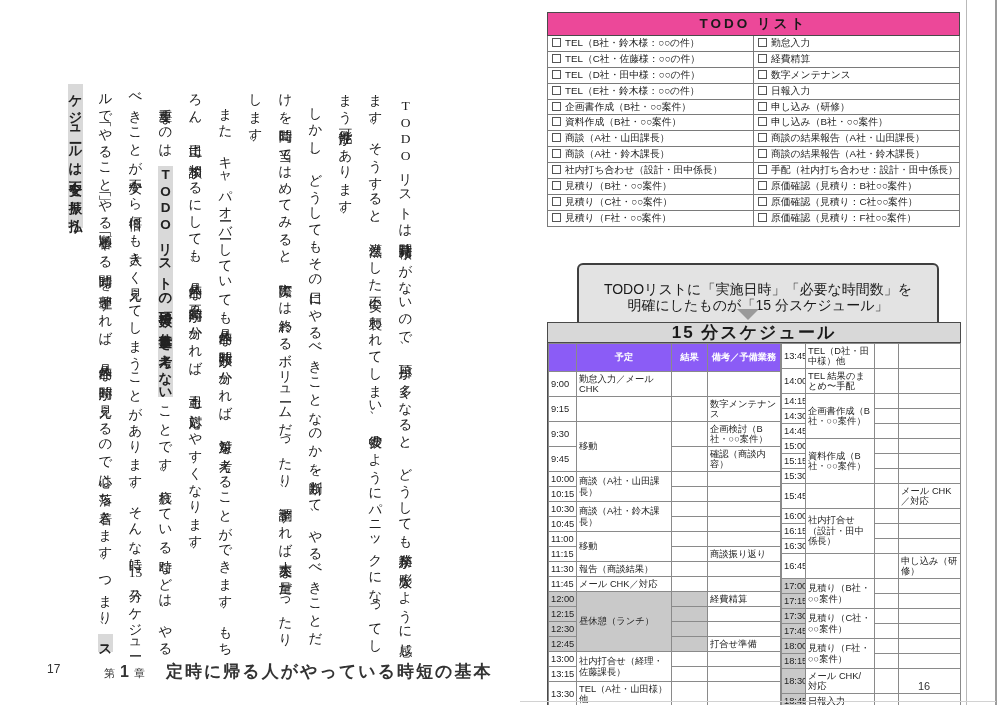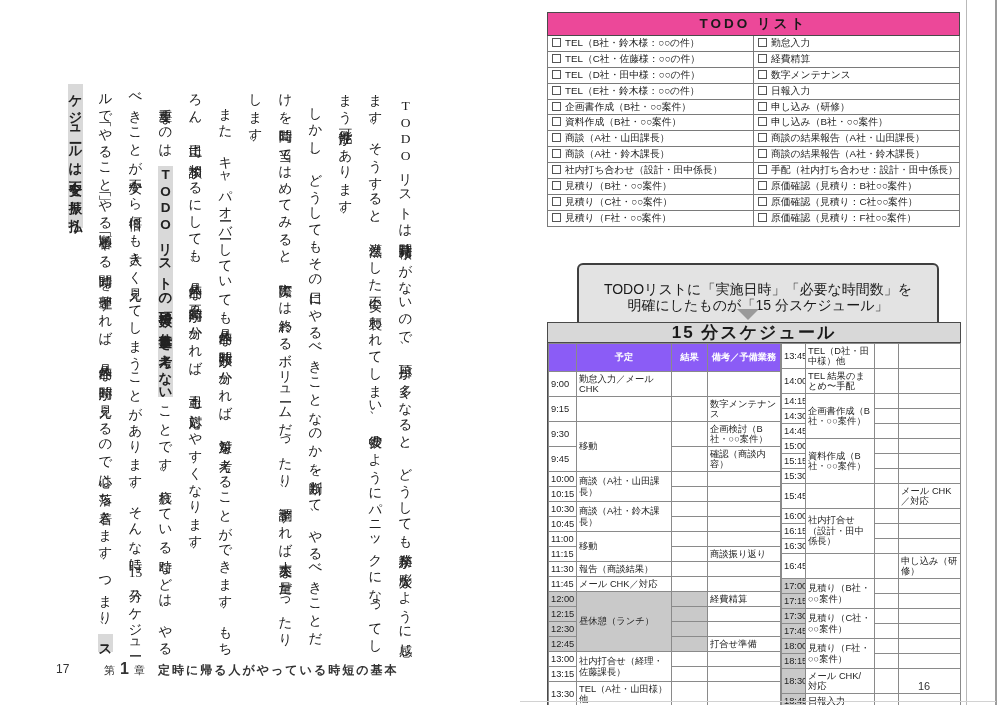--- a/index.html
+++ b/index.html
@@ -14,25 +14,25 @@
   
   #vtext{position:absolute;top:84px;left:28px;width:392px;height:572px;
          writing-mode:vertical-rl;text-orientation:upright;
          font-family:"Liberation Serif","DejaVu Serif",serif;
          font-size:13.5px;line-height:30px;letter-spacing:1.5px;color:#222;}
   #vtext p{margin:0;text-indent:1em;}
   #vtext .hl{font-family:"Liberation Sans","DejaVu Sans",sans-serif;font-weight:bold;
              background:#d9d9d9;padding:1px 0;}
   #vtext .tcy{text-combine-upright:all;}
 
-  .footer-pageno-left{position:absolute;left:56px;top:662px;font-size:12px;color:#333;}
+  .footer-pageno-left{position:absolute;left:47px;top:662px;font-size:12px;color:#333;}
   .footer-chapter{position:absolute;left:104px;top:660px;font-size:11px;color:#333;
                   display:flex;align-items:baseline;gap:5px;}
   .footer-chapter .chnum{font-size:16px;font-weight:bold;}
-  .footer-chapter .chtitle{margin-left:8px;font-size:12px;font-weight:bold;letter-spacing:2px;}
+  .footer-chapter .chtitle{margin-left:16px;font-size:17px;font-weight:bold;letter-spacing:2px;}
   .footer-pageno-right{position:absolute;left:918px;top:680px;font-size:11px;color:#333;}
 
   
   #todo{position:absolute;left:547px;top:12px;width:412px;border-collapse:collapse;
         table-layout:fixed;border:1.5px solid #4a4a4a;}
   #todo th{background:#ec4899;border:1px solid #4a4a4a;height:20px;
            font-size:13.5px;font-weight:bold;letter-spacing:3px;text-align:center;}
   #todo td{border:0.8px solid #7a7a7a;height:14.9px;font-size:9.8px;
            padding:0 0 0 4px;white-space:nowrap;overflow:hidden;color:#222;}
   .cbx{display:inline-block;width:7px;height:7px;border:1px solid #555;

